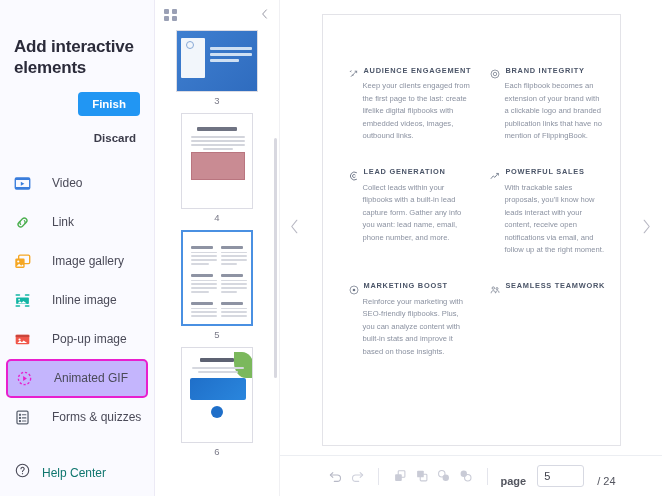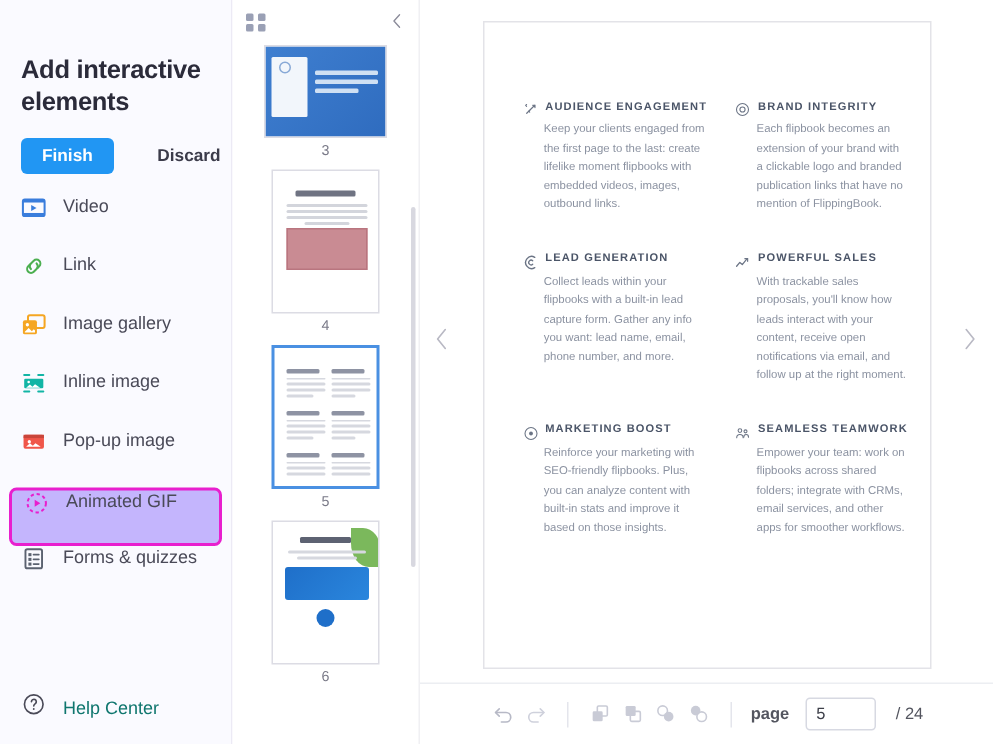--- a/index.html
+++ b/index.html
@@ -32,22 +32,23 @@
     font-weight: bold;
     color: #2b2b3a;
     line-height: 1.25;
     padding: 13px 14px 0 14px;
     letter-spacing: -0.2px;
     margin-top: 23px;
   }
   .sb-actions {
     display: flex;
     align-items: flex-end;
-    gap: 25px;
+    gap: 10px;
     padding: 13px 14px 0 14px;
+    flex-direction: column;
   }
   .btn-finish {
     background: #2196f3;
     color: #fff;
     border: none;
     border-radius: 4px;
     font-size: 11.5px;
     font-weight: bold;
     padding: 6px 14px;
     cursor: pointer;
@@ -63,22 +64,22 @@
     padding: 6px 4px;
     font-family: "Liberation Sans", sans-serif;
   }
   .sb-list {
     margin-top: 14px;
     display: flex;
     flex-direction: column;
   }
   .sb-item {
     display: flex;
-    align-items: flex-start;
-    gap: 11px;
+    align-items: center;
+    gap: 21px;
     height: 39px;
     padding: 0 14px;
     cursor: pointer;
     position: relative;
   }
   .sb-item .ico {
     width: 17px; height: 17px;
     flex: 0 0 17px;
     display: flex; align-items: center; justify-content: center;
   }
@@ -228,21 +229,21 @@
   
   .bottombar {
     height: 41px;
     border-top: 1px solid #eceef2;
     display: flex;
     align-items: center;
     justify-content: center;
     gap: 0;
     background: #fff;
   }
-  .bb-group { display:flex; align-items:center; gap: 4px; }
+  .bb-group { display:flex; align-items:flex-end; gap: 4px; }
   .bb-btn { width:18px;height:18px; display:flex;align-items:center;justify-content:center; cursor:pointer; color:#b7b9c6;}
   .bb-sep { width:1px; height:17px; background:#e4e5ec; margin: 0 12px; }
   .page-lbl { font-size:11px; color:#53555f; font-weight:bold; margin-right:7px;}
   .page-input {
     width: 47px; height: 22px;
     border: 1px solid #d7d9e2;
     border-radius: 3px;
     font-size: 11px;
     color: #3d3f49;
     padding: 0 6px;
@@ -480,21 +481,21 @@
           <div class="feature">
             <div class="feat-head">
               <span class="feat-ico">
                 <svg viewBox="0 0 14 14" width="10" height="10">
                     <path d="M3 10.5L10.5 3M8.5 3h2.2v2.2" fill="none" stroke="#6b7485" stroke-width="1.1" stroke-linecap="round"></path>
                     <path d="M2 3.2l.9.9M2.9 2.3L2 3.2M5 8.6l.8.8M5.8 7.8L5 8.6" stroke="#6b7485" stroke-width="1" stroke-linecap="round"></path>
                   </svg>
               </span>
               <span class="feat-title">AUDIENCE ENGAGEMENT</span>
             </div>
-            <div class="feat-body">Keep your clients engaged from the first page to the last: create lifelike moment flipbooks with embedded videos, images, outbound links.</div>
+            <div class="feat-body">Keep your clients engaged from the first page to the last: create lifelike digital flipbooks with embedded videos, images, outbound links.</div>
           </div>
 
           <div class="feature">
             <div class="feat-head">
               <span class="feat-ico">
                 <svg viewBox="0 0 14 14" width="10" height="10">
                     <circle cx="7" cy="7" r="5.6" fill="none" stroke="#6b7485" stroke-width="1"></circle>
                     <circle cx="7" cy="7" r="2.4" fill="none" stroke="#6b7485" stroke-width="1"></circle>
                   </svg>
               </span>
@@ -547,21 +548,20 @@
               <span class="feat-ico">
                 <svg viewBox="0 0 14 14" width="10" height="10">
                     <circle cx="4.6" cy="4.3" r="1.7" fill="none" stroke="#6b7485" stroke-width="1"></circle>
                     <circle cx="9.8" cy="5" r="1.4" fill="none" stroke="#6b7485" stroke-width="1"></circle>
                     <path d="M1.6 11c0-1.8 1.3-3 3-3s3 1.2 3 3" fill="none" stroke="#6b7485" stroke-width="1" stroke-linecap="round"></path>
                     <path d="M8.2 10.4c0-1.5 1-2.5 2.3-2.5s2.1 1 2.1 2.5" fill="none" stroke="#6b7485" stroke-width="1" stroke-linecap="round"></path>
                   </svg>
               </span>
               <span class="feat-title">SEAMLESS TEAMWORK</span>
             </div>
-            <div class="feat-body">Empower your team: work on flipbooks across shared folders; integrate with CRMs, email services, and other apps for smoother workflows.</div>
           </div>
 
         </div>
       </div>
 
       <span class="nav-arrow nav-next">
         <svg viewBox="0 0 14 20" width="11" height="17">
             <path d="M4 2l6.5 8L4 18" fill="none" stroke="#b9b9c4" stroke-width="1.4" stroke-linecap="round" stroke-linejoin="round"></path>
           </svg>
       </span>

